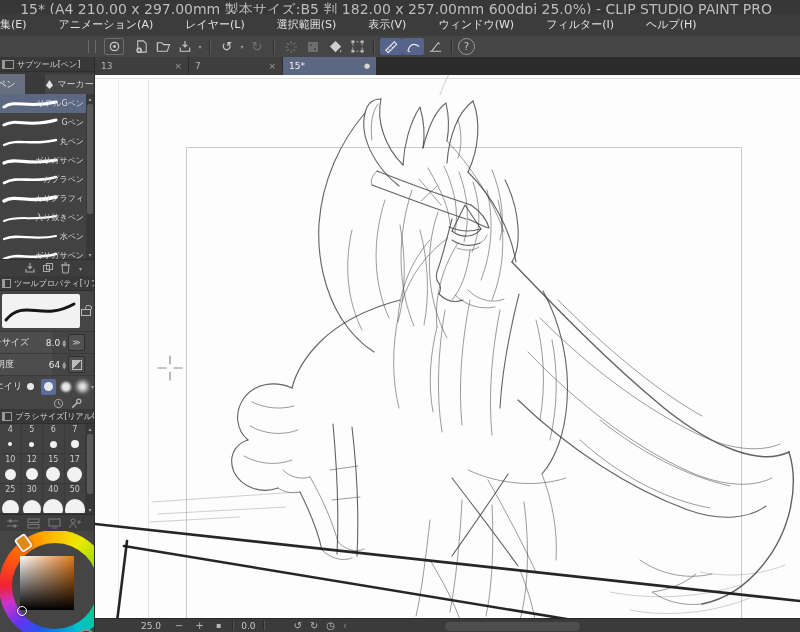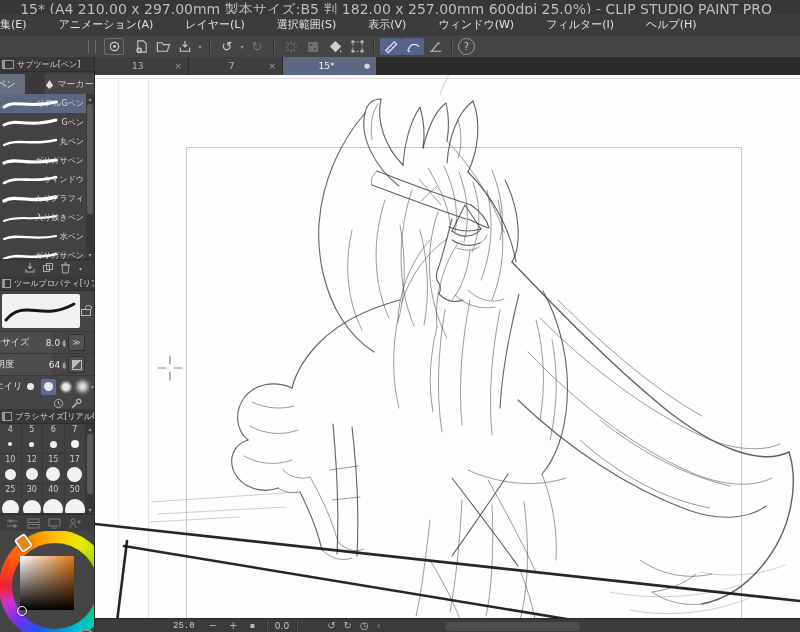--- a/index.html
+++ b/index.html
@@ -29,21 +29,21 @@
   .tbtxt.dim{color:#6f6f6f;}
   .chev{font-size:6px;color:#9a9a9a;width:8px;text-align:center;}
   .vsep{width:1px;height:14px;background:#2f2f2f;border-right:1px solid #575757;margin:0 5px;}
   .helpq{width:15px;height:15px;border:1px solid #9a9a9a;border-radius:50%;color:#c3c3c3;
          font-size:10px;display:flex;align-items:center;justify-content:center;}
 
   
   .tabstrip{position:absolute;left:95px;top:57px;width:705px;height:18px;background:#2b2b2b;display:flex;}
   .dtab{width:93px;height:18px;background:#3e3e3e;margin-right:1px;display:flex;align-items:center;
         font-size:9px;color:#b4b4b4;padding:0 6px;box-sizing:border-box;}
-  .dtab .dlbl{flex:1;text-align:center;}
+  .dtab .dlbl{flex:1;}
   .dtab .dx{font-size:9px;color:#9a9a9a;}
   .dtab.active{background:#5c6782;color:#f2f2f2;}
   .dtab.active .dot{font-size:7px;color:#d8d8d8;}
 
   
   .dock{position:absolute;left:0;top:57px;width:95px;height:575px;background:#454545;border-right:1px solid #2a2a2a;box-sizing:border-box;}
   .phead{height:14px;background:#383838;display:flex;align-items:center;border-bottom:1px solid #2e2e2e;}
   .phead .picon{width:8px;height:7px;border:1px solid #9a9a9a;border-left-width:3px;margin:0 3px 0 2px;}
   .phead .ptxt{font-size:8px;color:#d6d6d6;white-space:nowrap;overflow:hidden;}
 
@@ -297,21 +297,21 @@
       <div class="brow">
         <svg width="56" height="14" viewBox="0 0 56 14">
             <path d="M2 9C14 3 26 12 54 6" stroke="#fff" stroke-width="3.2" fill="none" stroke-linecap="round"></path>
           </svg>
         <span class="blabel">ガサガサペン</span>
       </div>
       <div class="brow">
         <svg width="56" height="14" viewBox="0 0 56 14">
             <path d="M2 10C16 2 30 11 54 4" stroke="#fff" stroke-width="2.6" fill="none" stroke-linecap="round"></path>
           </svg>
-        <span class="blabel">ウィンドウ</span>
+        <span class="blabel">カブラペン</span>
       </div>
       <div class="brow">
         <svg width="56" height="14" viewBox="0 0 56 14">
             <path d="M2 9C14 2 28 12 54 5" stroke="#fff" stroke-width="3.4" fill="none" stroke-linecap="round"></path>
           </svg>
         <span class="blabel">カリグラフィ</span>
       </div>
       <div class="brow">
         <svg width="56" height="14" viewBox="0 0 56 14">
             <path d="M2 10C16 4 30 10 54 5" stroke="#fff" stroke-width="2" fill="none" stroke-linecap="round"></path>
@@ -670,21 +670,21 @@
       <g>
         <path class="cur" d="M158 368 L166 368"></path>
         <path class="cur" d="M174 368 L182 368"></path>
         <path class="cur" d="M170 356 L170 364"></path>
         <path class="cur" d="M170 372 L170 380"></path>
       </g>
     </svg>
   </div>
 
   <div class="statusbar">
-    <span class="sb" style="margin-left:78px;font-family:Liberation Mono, monospace;">25.0</span>
+    <span class="sb" style="margin-left:46px;">25.0</span>
     <span class="sb sbico" style="margin-left:14px;">−</span>
     <span class="sb sbico" style="margin-left:8px;">+</span>
     <span class="sb sbico" style="margin-left:8px;font-size:8px;">▪</span>
     <span class="sbsep"></span>
     <span class="sb">0.0</span>
     <span class="sbsep"></span>
     <span class="sb sbico" style="margin-left:22px;">↺</span>
     <span class="sb sbico">↻</span>
     <span class="sb sbico">◷</span>
     <span class="sb sbico" style="color:#8f8f8f;">‹</span>

